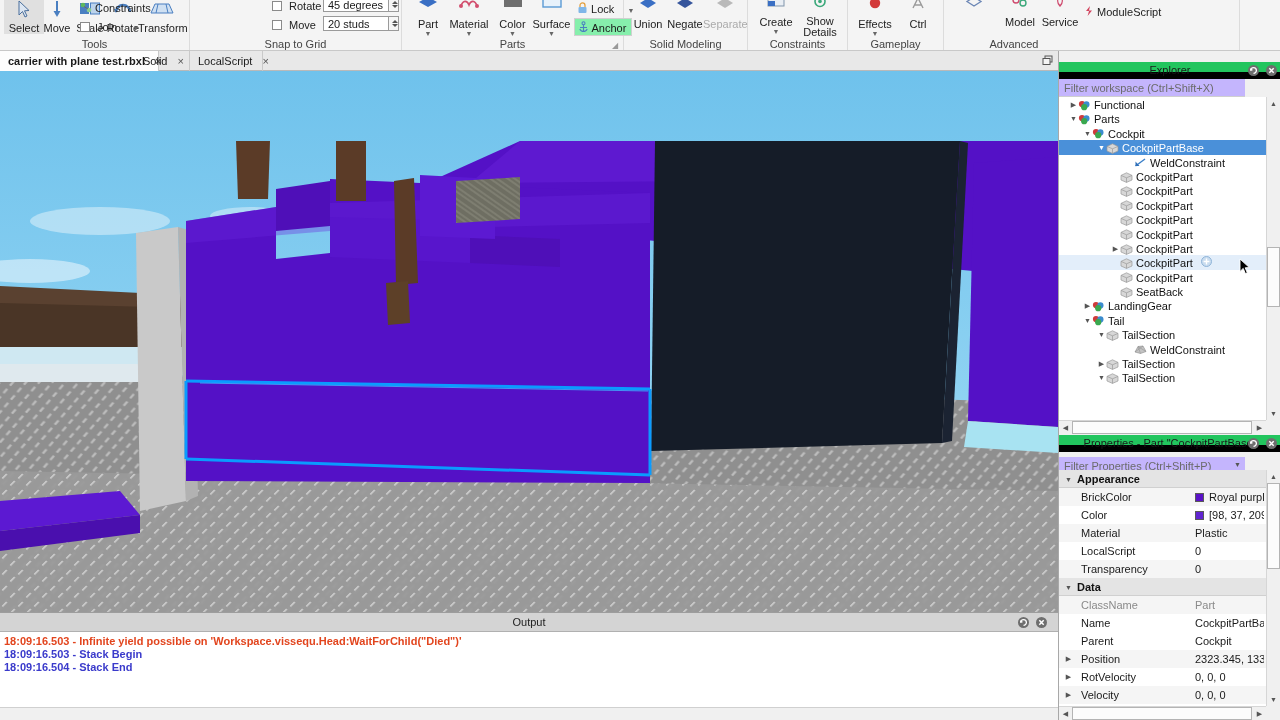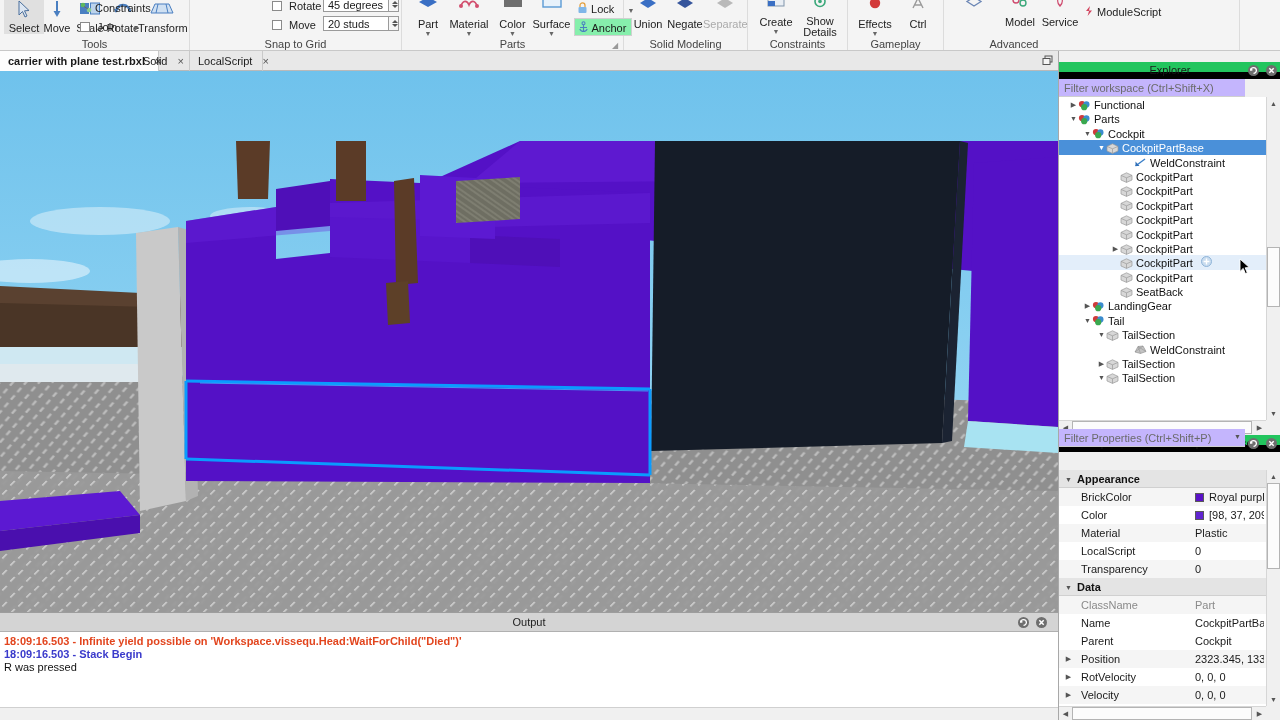--- a/index.html
+++ b/index.html
@@ -598,21 +598,21 @@
     <div class="hd-btn" style="right:10px; top:3px;">
       <svg width="13" height="13" viewBox="0 0 13 13">
           <circle cx="6.5" cy="6.5" r="5.5" fill="#6e6e6e"></circle>
           <path d="M4.3 4.3 L8.7 8.7 M8.7 4.3 L4.3 8.7" stroke="#fff" stroke-width="1.5"></path>
         </svg>
     </div>
   </div>
   <div id="output-body">
     <div class="outline out-err">18:09:16.503 - Infinite yield possible on 'Workspace.vissequ.Head:WaitForChild("Died")'</div>
     <div class="outline out-info">18:09:16.503 - Stack Begin</div>
-    <div class="outline out-plain">R was pressed</div>
+    <div class="outline out-info">18:09:16.504 - Stack End</div>
   </div>
   <div id="output-hscroll"></div>
 </div>
 
 <div id="rightdock">
 
   <div class="panel-head" style="top:11px;">
     <div class="panel-title">Explorer</div>
     <div class="hd-btn" style="right:27px;">
       <svg width="13" height="13" viewBox="0 0 13 13">
@@ -757,21 +757,21 @@
         </svg>
     </div>
     <div class="hd-btn" style="right:9px;">
       <svg width="13" height="13" viewBox="0 0 13 13">
           <circle cx="6.5" cy="6.5" r="5.5" fill="#6e6e6e"></circle>
           <path d="M4.3 4.3 L8.7 8.7 M8.7 4.3 L4.3 8.7" stroke="#fff" stroke-width="1.5"></path>
         </svg>
     </div>
   </div>
 
-  <div class="filterbar" style="top:378px;">
+  <div class="filterbar" style="top:406px;">
     <input value="" style="width: 208px;" placeholder="Filter Properties (Ctrl+Shift+P)">
     <span style="position:absolute; right:4px; top:4px; font-size:7px; color:#555;">▼</span>
   </div>
 
   <div id="proptable" style="top:419px; height:236px;">
       <div class="prow pcat"><span class="tw" style="margin-left: 5px; margin-right: 4px;">▼</span><span>Appearance</span></div>
       <div class="prow alt">
         <span class="pname">BrickColor</span>
         <span class="pval"><span class="swatch" style="background: rgb(90, 18, 200);"></span><span>Royal purple</span></span>
       </div>

